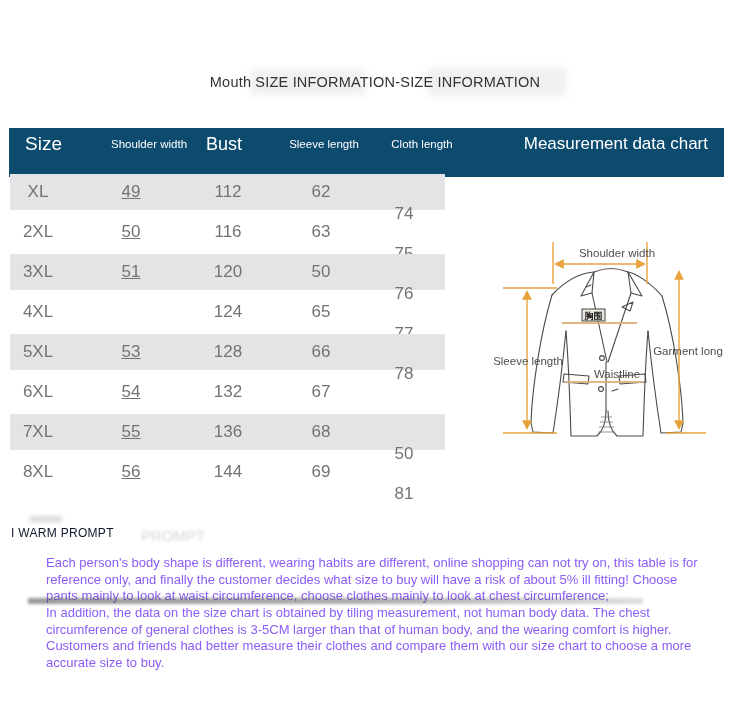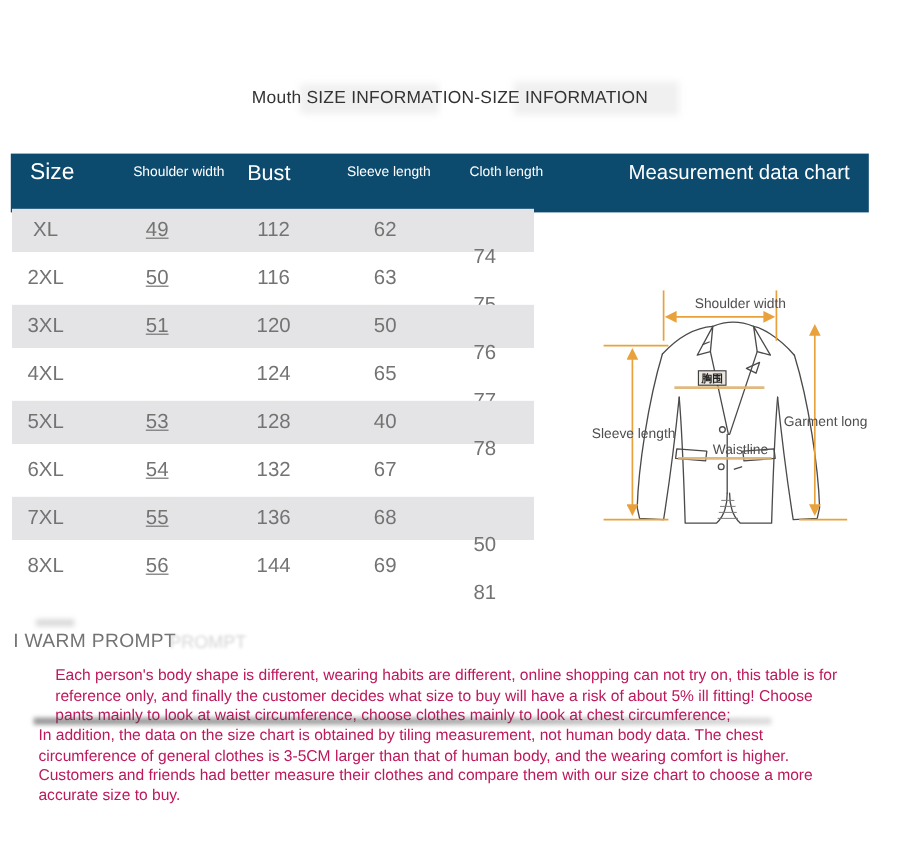--- a/index.html
+++ b/index.html
@@ -39,28 +39,28 @@
   
   .diagram{position:absolute;left:470px;top:165px;width:270px;height:300px;}
   .diagram text{font-family:"Liberation Sans",sans-serif;font-size:11.5px;fill:#4f4f4f;}
   .diagram .tag-text{font-size:9px;font-weight:bold;fill:#222;}
   .jacket{stroke:#4a4a4a;stroke-width:1.1;fill:none;stroke-linejoin:round;stroke-linecap:round;}
   .jacket-light{stroke:#7a7a7a;stroke-width:.8;fill:none;}
   .measure{stroke:#e9a23b;stroke-width:1.4;fill:none;}
   .tape{stroke:#ddb173;stroke-width:2.2;fill:none;opacity:.9;}
 
   
-  .wp-head{position:absolute;left:11px;top:526px;font-size:16px;color:#737373;letter-spacing:.3px;}
+  .wp-head{position:absolute;left:11px;top:526px;font-size:12px;color:#0f172a;letter-spacing:.3px;}
   .wp-ghost{position:absolute;left:141px;top:527px;font-size:15px;color:#b9b9b9;
             filter:blur(1.5px);opacity:.6;}
   .wp-smudge-top{position:absolute;left:30px;top:516px;width:32px;height:6px;
             background:rgba(150,150,150,.35);filter:blur(2px);}
-  .para{position:absolute;font-size:13px;color:#be185d;line-height:16.5px;}
+  .para{position:absolute;font-size:13px;color:#8b5cf6;line-height:16.5px;}
   .p1{left:46px;top:555px;width:656px;}
-  .p2{left:32px;top:605px;width:664px;}
+  .p2{left:46px;top:605px;width:664px;}
   .smudge-line{position:absolute;left:28px;top:598px;width:615px;height:6px;filter:blur(1.8px);
             background:linear-gradient(90deg,rgba(70,70,70,.55),rgba(70,70,70,.45) 55%,rgba(70,70,70,.18));}
 </style>
 </head>
 <body>
 
 <div id="page">
 
   <div class="ghost-box gb1"></div>
   <div class="ghost-box gb2"></div>
@@ -100,21 +100,21 @@
     <div class="row">
       <span class="cell c-size">4XL</span>
       <span class="cell c-bust">124</span>
       <span class="cell c-sleeve">65</span>
       <span class="cell c-cloth">77</span>
     </div>
     <div class="row striped">
       <span class="cell c-size">5XL</span>
       <span class="cell c-shoulder">53</span>
       <span class="cell c-bust">128</span>
-      <span class="cell c-sleeve">40</span>
+      <span class="cell c-sleeve">66</span>
       <span class="cell c-cloth">78</span>
     </div>
     <div class="row">
       <span class="cell c-size">6XL</span>
       <span class="cell c-shoulder">54</span>
       <span class="cell c-bust">132</span>
       <span class="cell c-sleeve">67</span>
     </div>
     <div class="row striped">
       <span class="cell c-size">7XL</span>

